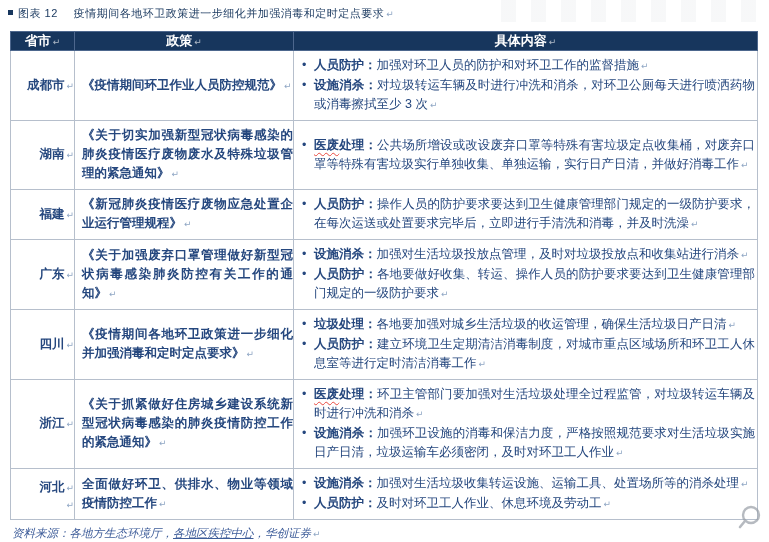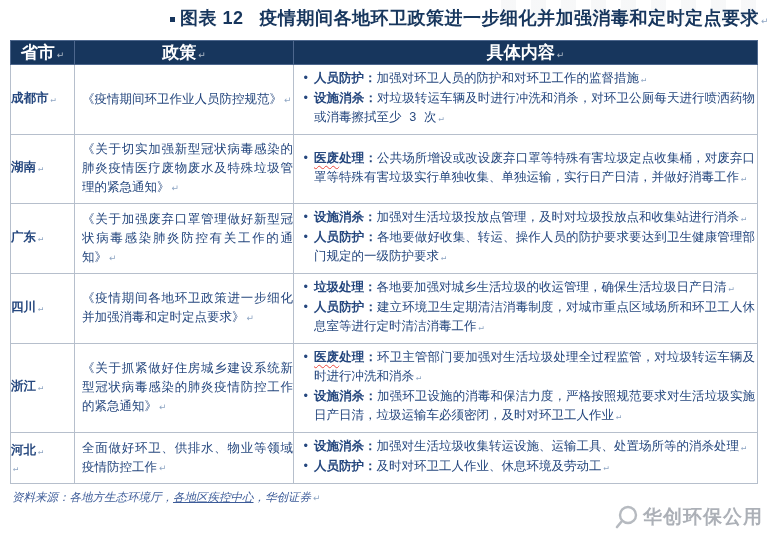--- a/index.html
+++ b/index.html
@@ -8,39 +8,39 @@
   }
   *{box-sizing:border-box;margin:0;padding:0;}
   html,body{background:#fff;}
   body{font-family:"Liberation Sans","DejaVu Sans",sans-serif;}
   .page{position:relative;width:769px;height:542px;background:#fff;overflow:hidden;}
 
   .stripes{position:absolute;top:0;right:0;width:268px;height:22px;
     background:repeating-linear-gradient(90deg,#f5f6f7 0 15px,#ffffff 15px 30px);opacity:.8;}
 
   .title-row{position:relative;padding:6px 0 0 8px;color:var(--title);
-    font-size:18px;font-weight:bold;letter-spacing:.5px;text-align:right;}
+    font-size:11px;font-weight:normal;letter-spacing:.5px;}
   .title-bullet{display:inline-block;width:5px;height:5px;background:var(--title);
     margin-right:5px;vertical-align:2px;}
   .title-label{margin-right:16px;}
 
   .pmark::after{content:"\21B5";color:var(--pmark);font-size:9px;font-weight:normal;
     margin-left:2px;font-style:normal;}
   thead .pmark::after{color:rgba(255,255,255,.65);}
 
   table.policy-table{border-collapse:collapse;table-layout:fixed;width:747px;
     margin:10px 0 0 10px;font-size:12.5px;color:var(--body-text);}
   .policy-table col.c1{width:64px;} .policy-table col.c2{width:219px;} .policy-table col.c3{width:464px;}
   .policy-table th{background:var(--header-bg);color:#fff;font-weight:bold;height:17px;
-    border:1px solid #4d678d;font-size:17px;}
+    border:1px solid #4d678d;font-size:13px;}
   .policy-table td{border:1px solid var(--border);vertical-align:middle;
     padding:5px 0;line-height:19px;background:#fff;}
-  td.province-cell{text-align:left;font-weight:bold;font-family:Liberation Mono, monospace;}
-  td.policy-cell{padding-left:7px;padding-right:0;text-align:justify;}
-  td.content-cell{padding-left:5px;padding-right:2px;font-family:Liberation Mono, monospace;}
+  td.province-cell{text-align:right;font-weight:bold;}
+  td.policy-cell{padding-left:7px;padding-right:0;text-align:justify;font-weight:bold;}
+  td.content-cell{padding-left:5px;padding-right:2px;}
   ul.content-list{list-style:none;}
   ul.content-list li{position:relative;padding-left:15px;text-align:justify;}
   ul.content-list li::before{content:"\2022";position:absolute;left:3px;top:0;
     color:var(--body-text);}
   .lead{font-weight:bold;}
   .wavy{text-decoration:underline;text-decoration-style:wavy;
     text-decoration-color:var(--wavy);text-decoration-thickness:1px;text-underline-offset:3px;}
   .pmark-line{line-height:12px;}
 
   .source-line{margin:6px 0 0 12px;color:var(--footer-text);font-size:11.5px;
@@ -90,20 +90,29 @@
         <tr>
           <td class="province-cell"><span>湖南</span><span class="pmark"></span></td>
           <td class="policy-cell"><span>《关于切实加强新型冠状病毒感染的肺炎疫情医疗废物废水及特殊垃圾管理的紧急通知》</span><span class="pmark"></span></td>
           <td class="content-cell">
             <ul class="content-list">
               <li><span class="lead"><span class="wavy">医废</span>处理：</span><span>公共场所增设或改设废弃口罩等特殊有害垃圾定点收集桶，对废弃口罩等特殊有害垃圾实行单独收集、单独运输，实行日产日清，并做好消毒工作</span><span class="pmark"></span></li>
             </ul>
           </td>
         </tr>
         <tr>
+          <td class="province-cell"><span>福建</span><span class="pmark"></span></td>
+          <td class="policy-cell"><span>《新冠肺炎疫情医疗废物应急处置企业运行管理规程》</span><span class="pmark"></span></td>
+          <td class="content-cell">
+            <ul class="content-list">
+              <li><span class="lead">人员防护：</span><span>操作人员的防护要求要达到卫生健康管理部门规定的一级防护要求，在每次运送或处置要求完毕后，立即进行手清洗和消毒，并及时洗澡</span><span class="pmark"></span></li>
+            </ul>
+          </td>
+        </tr>
+        <tr>
           <td class="province-cell"><span>广东</span><span class="pmark"></span></td>
           <td class="policy-cell"><span>《关于加强废弃口罩管理做好新型冠状病毒感染肺炎防控有关工作的通知》</span><span class="pmark"></span></td>
           <td class="content-cell">
             <ul class="content-list">
               <li><span class="lead">设施消杀：</span><span>加强对生活垃圾投放点管理，及时对垃圾投放点和收集站进行消杀</span><span class="pmark"></span></li>
               <li><span class="lead">人员防护：</span><span>各地要做好收集、转运、操作人员的防护要求要达到卫生健康管理部门规定的一级防护要求</span><span class="pmark"></span></li>
             </ul>
           </td>
         </tr>
         <tr>
@@ -141,16 +150,15 @@
 
   <div class="source-line">
     <span>资料来源：各地方生态环境厅，</span><span class="source-link">各地区疾控中心</span><span>，华创证券</span><span class="pmark"></span>
   </div>
 
   <div class="watermark">
     <svg width="26" height="26" viewBox="0 0 26 26">
       <circle cx="14" cy="11" r="8" fill="none" stroke="#9aa0a8" stroke-width="2.4"></circle>
       <path d="M8 17 L3 23" fill="none" stroke="#9aa0a8" stroke-width="2.6" stroke-linecap="round"></path>
     </svg>
-    <span>华创环保公用</span>
   </div>
 
 </div>
 
 </body></html>

